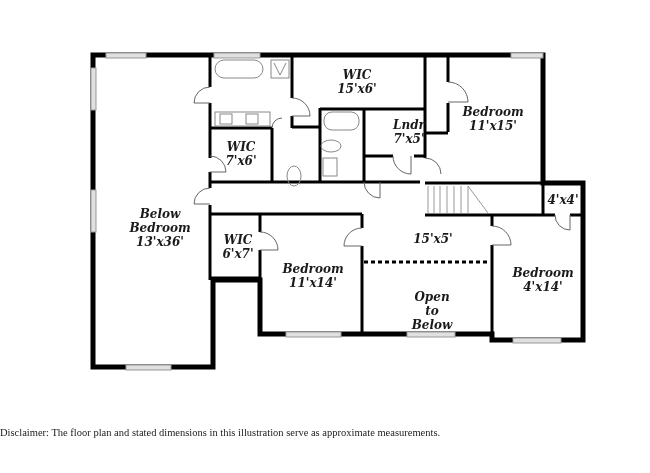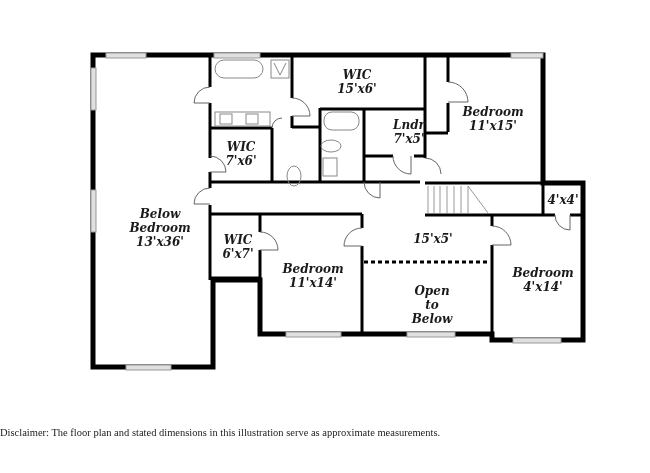--- a/index.html
+++ b/index.html
@@ -143,21 +143,21 @@
   <span>WIC</span>
   <span>6'x7'</span>
 </div>
 <div class="lbl" style="left:313px; top:262px;">
   <span>Bedroom</span>
   <span>11'x14'</span>
 </div>
 <div class="lbl" style="left:433px; top:232px;">
   <span>15'x5'</span>
 </div>
-<div class="lbl" style="left:432px; top:284px;">
+<div class="lbl" style="left:432px; top:290px;">
   <span>Open</span>
   <span>to</span>
   <span>Below</span>
 </div>
 <div class="lbl" style="left:543px; top:266px;">
   <span>Bedroom</span>
   <span>4'x14'</span>
 </div>
 
 <div class="disclaimer">

